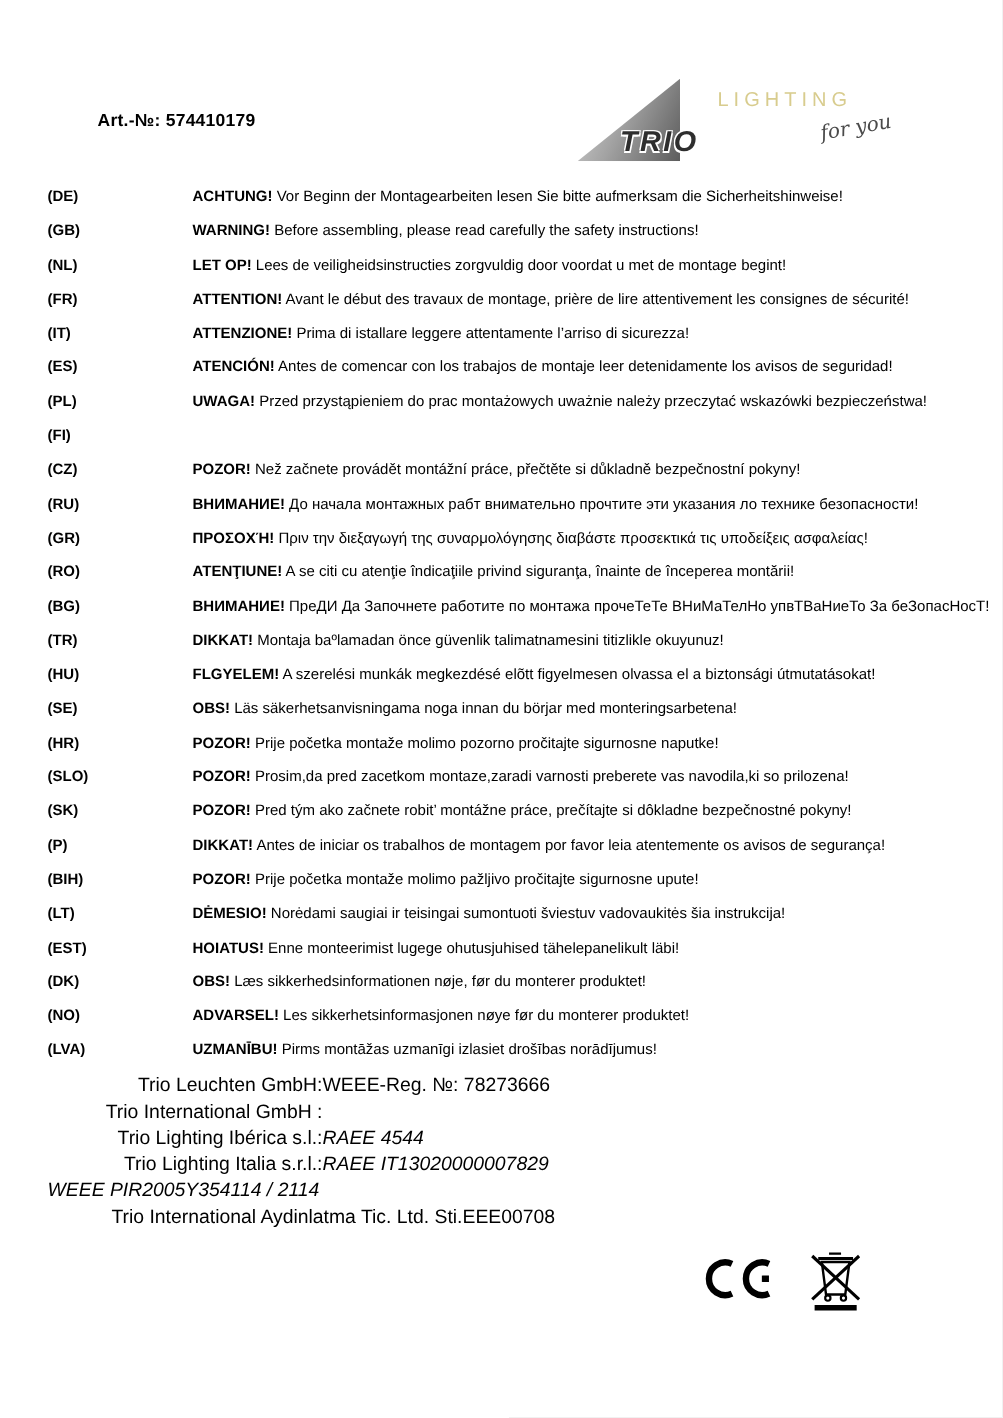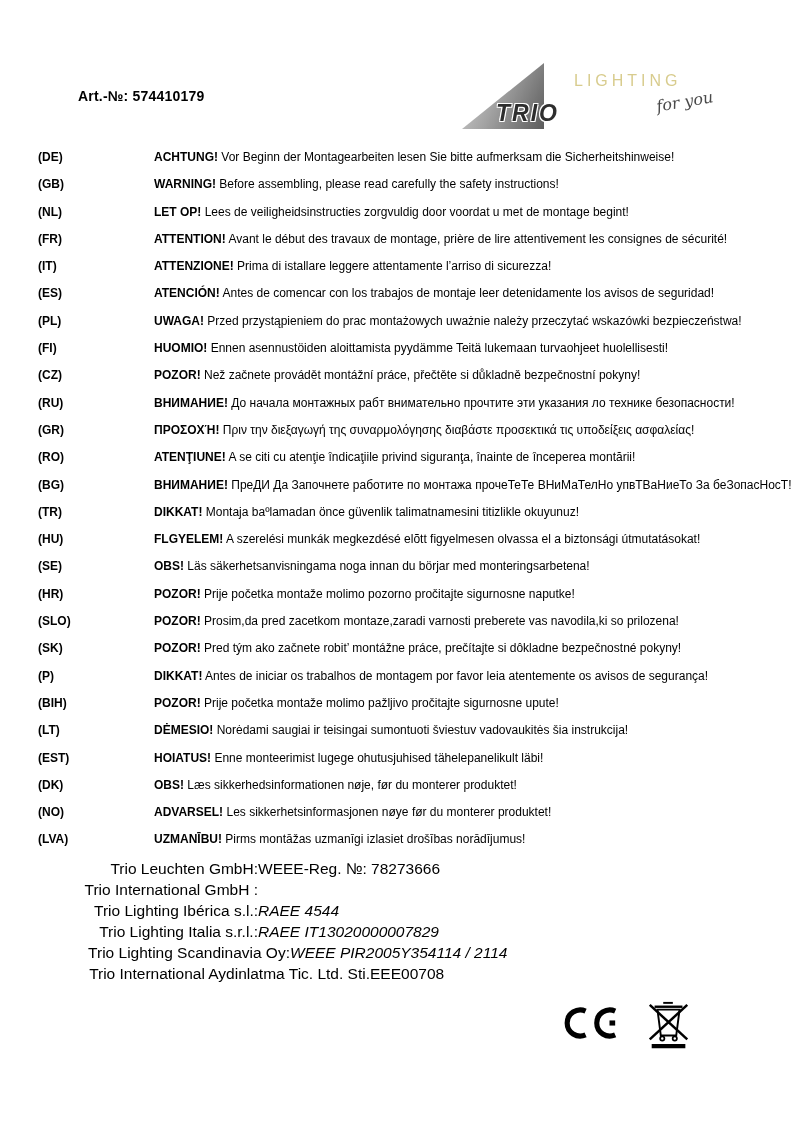--- a/index.html
+++ b/index.html
@@ -95,21 +95,20 @@
       <div class="lang-row">
         <span class="lang-code">(ES)</span>
         <span class="lang-text"><b>ATENCIÓN!</b> Antes de comencar con los trabajos de montaje leer detenidamente los avisos de seguridad!</span>
       </div>
       <div class="lang-row">
         <span class="lang-code">(PL)</span>
         <span class="lang-text"><b>UWAGA!</b> Przed przystąpieniem do prac montażowych uważnie należy przeczytać wskazówki bezpieczeństwa!</span>
       </div>
       <div class="lang-row">
         <span class="lang-code">(FI)</span>
-        <span class="lang-text"><b>HUOMIO!</b> Ennen asennustöiden aloittamista pyydämme Teitä lukemaan turvaohjeet huolellisesti!</span>
       </div>
       <div class="lang-row">
         <span class="lang-code">(CZ)</span>
         <span class="lang-text"><b>POZOR!</b> Než začnete provádět montážní práce, přečtěte si důkladně bezpečnostní pokyny!</span>
       </div>
       <div class="lang-row">
         <span class="lang-code">(RU)</span>
         <span class="lang-text"><b>ВНИМАНИЕ!</b> До начала монтажных рабт внимательно прочтите эти указания ло технике безопасности!</span>
       </div>
       <div class="lang-row">
@@ -189,21 +188,20 @@
       </div>
       <div class="footer-line">
         <span class="footer-left">Trio Lighting Ibérica s.l.:</span>
         <span class="footer-right italic">RAEE 4544</span>
       </div>
       <div class="footer-line">
         <span class="footer-left">Trio Lighting Italia s.r.l.:</span>
         <span class="footer-right italic">RAEE IT13020000007829</span>
       </div>
       <div class="footer-line">
-        <span class="footer-left">Trio Lighting Scandinavia Oy:</span>
         <span class="footer-right italic">WEEE PIR2005Y354114 / 2114</span>
       </div>
       <div class="footer-line">
         <span class="footer-left">Trio International Aydinlatma Tic. Ltd. Sti.</span>
         <span class="footer-right">EEE00708</span>
       </div>
     </div>
 
   <svg class="ce-mark" viewBox="0 0 116 60" aria-hidden="true">
     <path d="M 52 9 A 23 23 0 1 0 52 51" fill="none" stroke="#000" stroke-width="9"></path>

